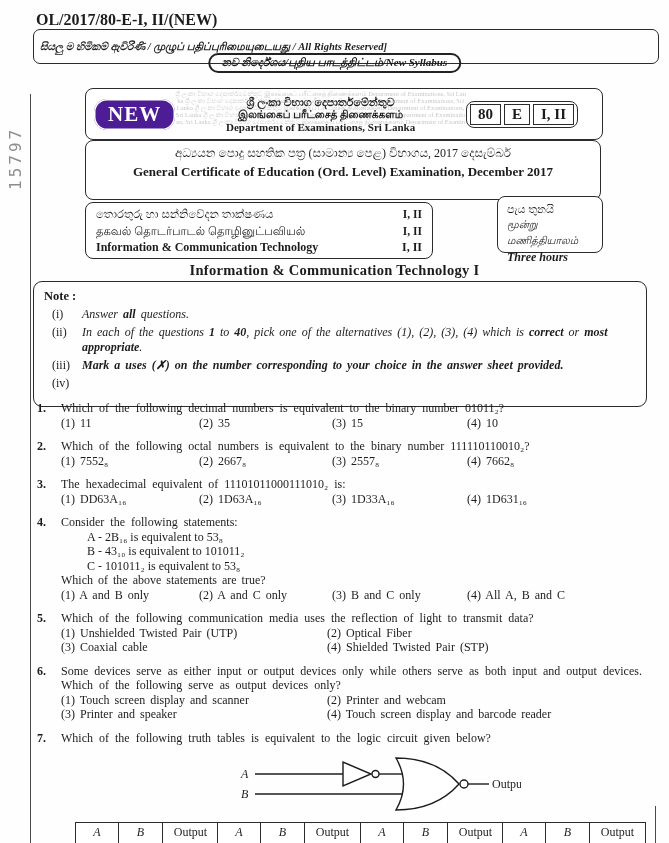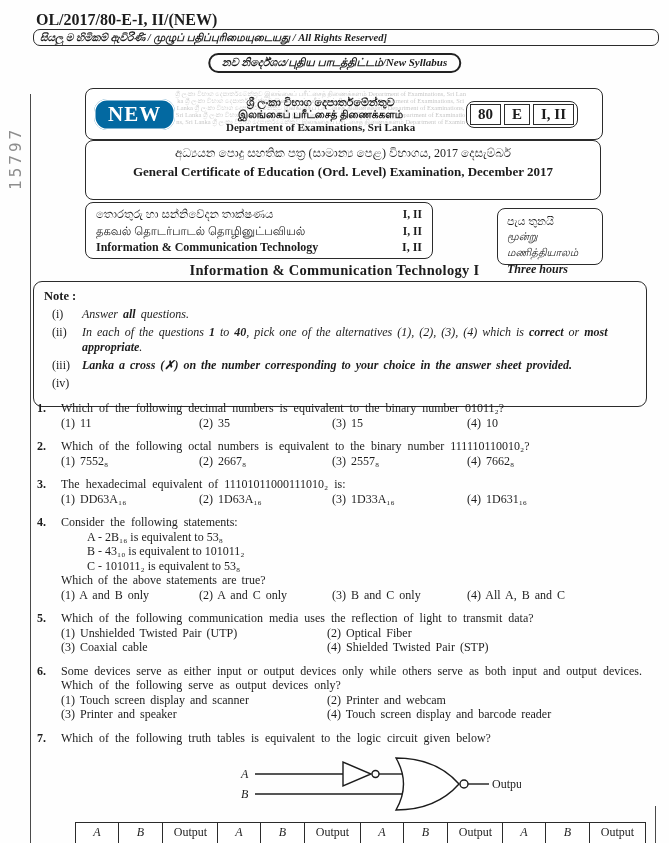--- a/index.html
+++ b/index.html
@@ -14,33 +14,33 @@
   .page-border-right{left:655px;top:806px;width:1px;height:37px;background:#4a4a4a;}
   
   .margin-num{
     left:6px;top:190px;transform:rotate(-90deg);transform-origin:left top;
     font-family:"DejaVu Sans Mono",monospace;font-size:16px;color:#8d8d8d;
     letter-spacing:3px;white-space:nowrap;
   }
   .doc-code{left:36px;top:11px;font-weight:bold;font-size:16px;}
   .rights-strip{
     left:33px;top:29px;width:612px;height:15px;border:1.5px solid #2b2b2b;border-radius:7px;
-    font-size:10.5px;font-style:italic;font-weight:bold;padding:0 6px;line-height:15px;
+    font-size:10.5px;font-style:italic;font-weight:bold;padding:9px 6px;line-height:15px;
     white-space:nowrap;overflow:hidden;
   }
   .syllabus-badge{
     left:50%;top:53px;transform:translateX(-50%);
     border:2px solid #222;border-radius:12px;padding:1px 12px;
     font-size:11px;font-weight:bold;font-style:italic;white-space:nowrap;
   }
   
   .hdr-box{border:1.6px solid #2b2b2b;border-radius:8px;background:#fff;}
   .hdr-row-a{left:85px;top:88px;width:516px;height:50px;display:flex;align-items:center;padding:0;}
   .new-badge{
-    flex:none;margin-left:8px;background:#0369a1;color:#fff;font-weight:bold;font-size:21px;
+    flex:none;margin-left:8px;background:#4c1d95;color:#fff;font-weight:bold;font-size:21px;
     padding:3px 14px;border-radius:13px;box-shadow:inset 0 0 0 1.5px #fff;letter-spacing:1px;
   }
   .dept-stack{flex:1;text-align:center;position:relative;line-height:1.15;overflow:hidden;height:48px;}
   .dept-noise{
     position:absolute;left:0;top:0;right:0;bottom:0;color:#9a9a9a;opacity:.55;
     font-size:6.5px;line-height:7px;overflow:hidden;text-align:center;z-index:0;word-break:break-all;
   }
   .dept-main{position:relative;z-index:1;padding-top:6px;}
   .dept-main .l1{font-weight:bold;font-size:11px;}
   .dept-main .l2{font-weight:bold;font-size:10.5px;}
@@ -51,21 +51,21 @@
   }
   .code-cell{border:1.5px solid #2b2b2b;font-weight:bold;font-size:15px;padding:1px 7px;white-space:nowrap;}
   .hdr-row-b{left:85px;top:140px;width:516px;height:60px;text-align:center;padding-top:3px;box-sizing:border-box;}
   .hdr-row-b .si{font-size:12px;line-height:18px;}
   .hdr-row-b .ta{font-size:11.5px;line-height:18px;}
   .hdr-row-b .en{font-weight:bold;font-size:13px;line-height:19px;}
   .hdr-row-c-left{left:85px;top:202px;width:348px;height:57px;padding:3px 10px 0 10px;box-sizing:border-box;}
   .subj-row{display:flex;justify-content:space-between;font-size:11.5px;line-height:16.5px;}
   .subj-row.en{font-weight:bold;font-size:12px;}
   .subj-row .papers{font-weight:bold;}
-  .hdr-row-c-right{left:497px;top:208px;width:106px;height:57px;padding:4px 2px 0 9px;box-sizing:border-box;}
+  .hdr-row-c-right{left:497px;top:196px;width:106px;height:57px;padding:4px 2px 0 9px;box-sizing:border-box;}
   .dur-si{font-size:11px;line-height:16px;}
   .dur-ta{font-size:10.5px;font-style:italic;line-height:16px;}
   .dur-en{font-size:12px;font-weight:bold;font-style:italic;line-height:16px;}
   .paper-title{left:0;top:262px;width:100%;text-align:center;font-weight:bold;font-size:14.5px;letter-spacing:.3px;}
   
   .note-box{left:33px;top:281px;width:614px;height:126px;border:1.8px solid #2b2b2b;border-radius:9px;box-sizing:border-box;padding:4px 10px;}
   .note-label{font-weight:bold;font-size:12.5px;}
   .note-item{display:flex;font-size:12px;font-style:italic;line-height:15px;margin:3px 0 0 8px;word-spacing:2px;}
   .note-item .n{flex:none;width:30px;font-style:normal;}
   .note-item .t b{font-weight:bold;}
@@ -153,21 +153,21 @@
       <div class="note-item">
         <span class="n">(i)</span>
         <span class="t"><span>Answer </span><b>all</b><span> questions.</span></span>
       </div>
       <div class="note-item">
         <span class="n">(ii)</span>
         <span class="t"><span>In each of the questions </span><b>1</b><span> to </span><b>40</b><span>, pick one of the alternatives (1), (2), (3), (4) which is </span><b>correct</b><span> or </span><b>most appropriate</b><span>.</span></span>
       </div>
       <div class="note-item all-bold">
         <span class="n">(iii)</span>
-        <span class="t"><b>Lanka a cross (✗) on the number corresponding to your choice in the answer sheet provided.</b></span>
+        <span class="t"><b>Mark a uses (✗) on the number corresponding to your choice in the answer sheet provided.</b></span>
       </div>
       <div class="note-item">
         <span class="n">(iv)</span>
       </div>
     </div>
 </div>
 
 <div class="abs questions" id="questions">
     <div class="q">
       <div class="q-num">1.</div>

